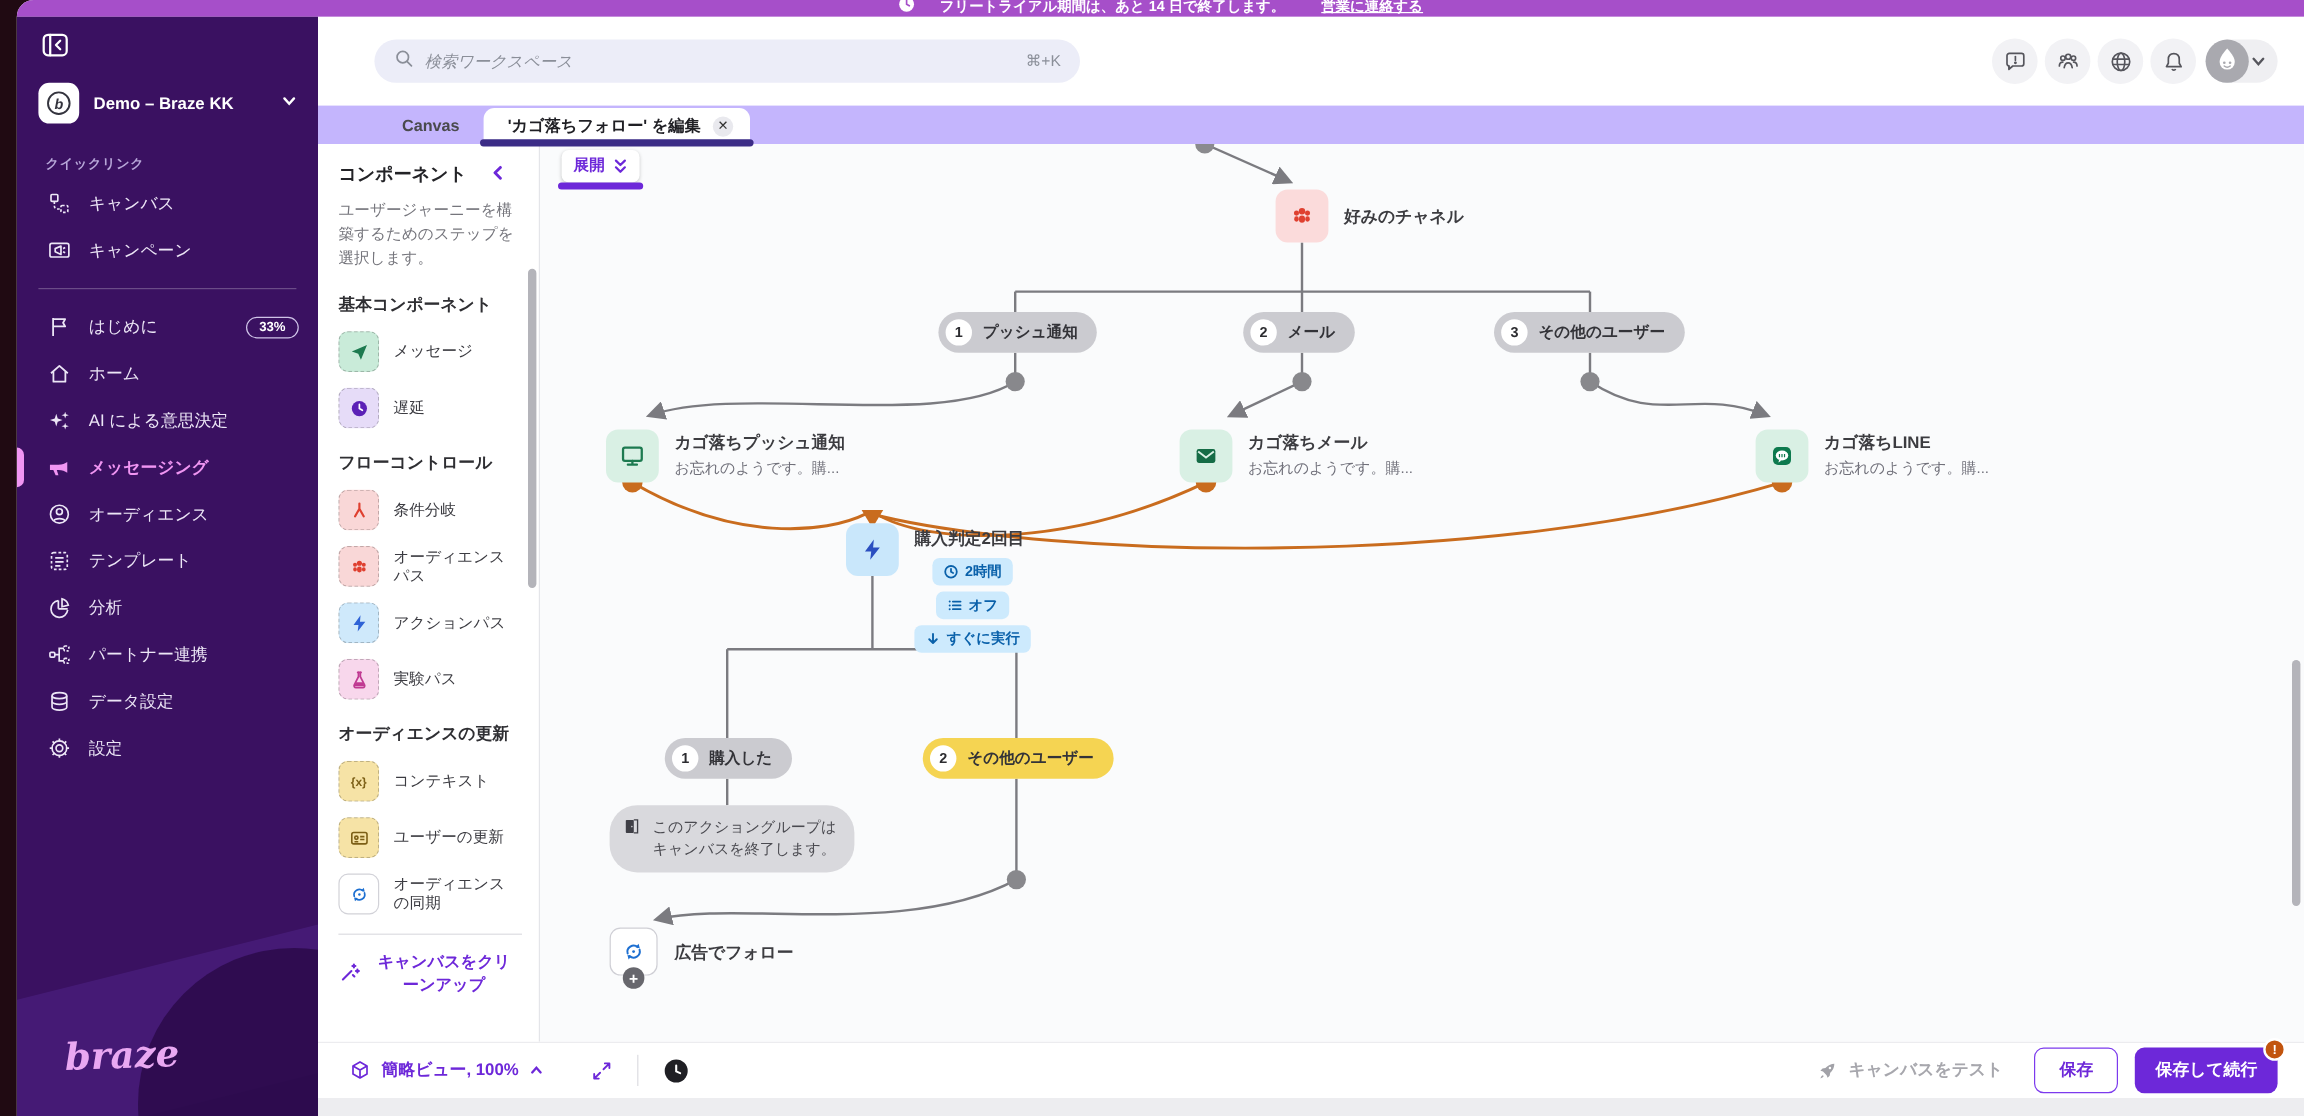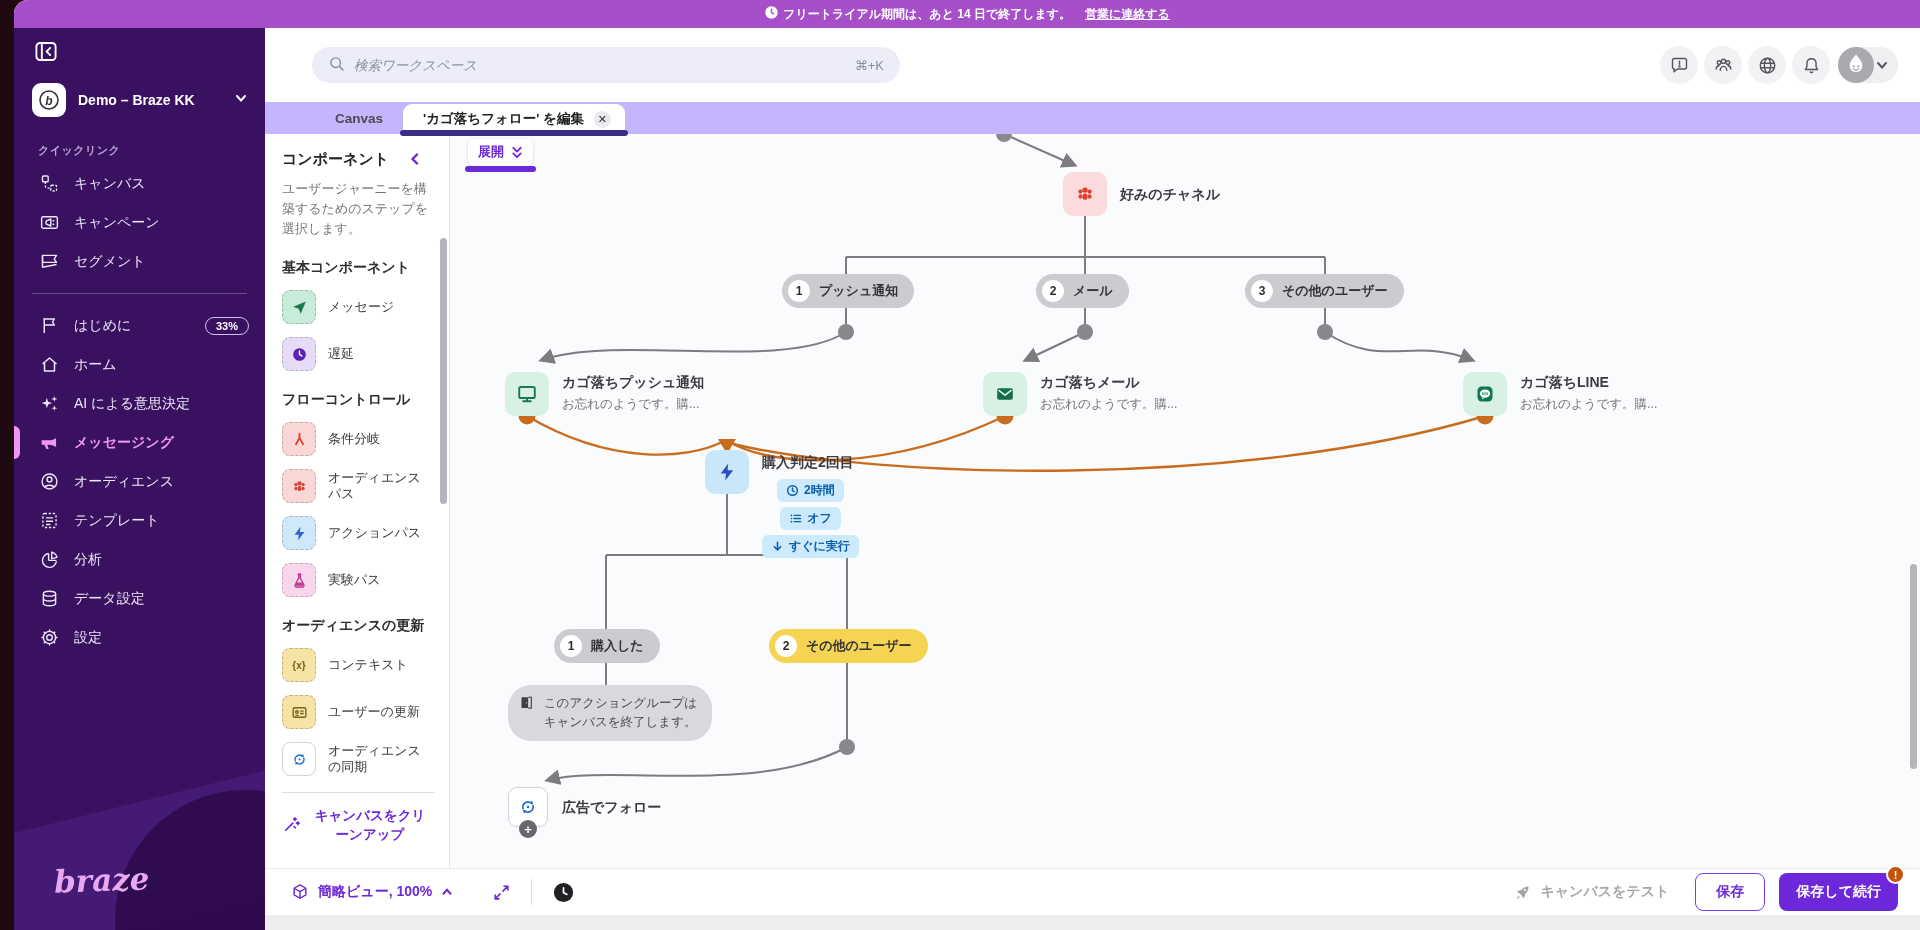--- a/index.html
+++ b/index.html
@@ -1,22 +1,22 @@
 <!DOCTYPE html>
 <html><head>
 <meta charset="utf-8">
 <style>
   * { margin:0; padding:0; box-sizing:border-box; }
   html,body { width:1920px; height:930px; overflow:hidden; background:#200a12;
     font-family:"Liberation Sans","DejaVu Sans",sans-serif; }
   .window{position:absolute;left:14px;top:0;right:0;bottom:0;border-radius:14px 0 0 0;
     overflow:hidden;background:#fff;display:flex;flex-direction:column;}
   
-  .banner{height:28px;background:#a64fc9;display:flex;align-items:center;justify-content:center;
-    gap:4px;color:#fff;font-size:12px;font-weight:bold;flex:0 0 auto;}
+  .banner{height:14px;background:#a64fc9;display:flex;align-items:flex-end;justify-content:center;
+    gap:20px;color:#fff;font-size:12px;font-weight:bold;flex:0 0 auto;}
   .banner a{color:#fff;text-decoration:underline;margin-left:10px;cursor:pointer;}
   .winbody{flex:1;display:flex;min-height:0;}
   
   .sidebar{width:251px;background:#3a1161;position:relative;color:#ece6f6;flex:0 0 auto;overflow:hidden;}
   .sidebar::before{content:"";position:absolute;left:-40px;bottom:10px;width:360px;height:120px;
     background:#4b2080;transform:rotate(-14deg);opacity:.65;}
   .sidebar::after{content:"";position:absolute;right:-110px;bottom:-120px;width:260px;height:260px;
     border-radius:50%;background:#2c0b4c;opacity:.9;}
   .collapse-btn{margin:11px 0 0 18px;width:30px;height:26px;cursor:pointer;}
   .ws-row{display:flex;align-items:center;margin-top:18px;padding:0 16px 0 18px;cursor:pointer;}
@@ -175,30 +175,20 @@
       <div class="nav-item">
         <span class="nico">
           <svg width="21" height="21" viewBox="0 0 24 24" fill="none" stroke="#ece6f6" stroke-width="1.6">
               <rect x="3" y="5.5" width="18" height="13" rx="1.8"></rect>
               <path d="M8,10.5 13.5,8v8L8,13.5z" stroke-linejoin="round"></path>
               <path d="M15.5,10.5 17.5,9.5 M15.5,13.5 17.5,14.5"></path>
             </svg>
         </span>
         <span>キャンペーン</span>
       </div>
-      <div class="nav-item">
-        <span class="nico">
-          <svg width="21" height="21" viewBox="0 0 24 24" fill="none" stroke="#ece6f6" stroke-width="1.6" stroke-linejoin="round">
-              <path d="M4,5h16l-2.6,4L20,13H4z"></path>
-              <path d="M4,5v14"></path>
-              <path d="M4,18.5 20,15.5"></path>
-            </svg>
-        </span>
-        <span>セグメント</span>
-      </div>
 
       <div class="side-divider"></div>
 
       <div class="nav-item">
         <span class="nico">
           <svg width="21" height="21" viewBox="0 0 24 24" fill="none" stroke="#ece6f6" stroke-width="1.7" stroke-linejoin="round">
               <path d="M6,3.5V20.5"></path>
               <path d="M6,4.5h11.5L15.5,8l2,3.5H6"></path>
             </svg>
         </span>
@@ -254,20 +244,31 @@
       </div>
       <div class="nav-item">
         <span class="nico">
           <svg width="21" height="21" viewBox="0 0 24 24" fill="none" stroke="#ece6f6" stroke-width="1.6">
               <path d="M11,5.1A8,8 0 1 0 19.9,14"></path>
               <path d="M11,13V5.1 M11,13h8.9"></path>
               <path d="M14.5,3.5a8,8 0 0 1 6,6l-6,1.5z"></path>
             </svg>
         </span>
         <span>分析</span>
+      </div>
+      <div class="nav-item">
+        <span class="nico">
+          <svg width="21" height="21" viewBox="0 0 24 24" fill="none" stroke="#ece6f6" stroke-width="1.6">
+              <rect x="3" y="9.8" width="4.6" height="4.6" rx="1"></rect>
+              <rect x="16.4" y="3.8" width="4.6" height="4.6" rx="1" stroke-dasharray="2 1.6"></rect>
+              <rect x="16.4" y="15.6" width="4.6" height="4.6" rx="1" stroke-dasharray="2 1.6"></rect>
+              <path d="M7.6,12h4.2V6.1h4.6 M11.8,12v5.9h4.6"></path>
+            </svg>
+        </span>
+        <span>パートナー連携</span>
       </div>
       <div class="nav-item">
         <span class="nico">
           <svg width="21" height="21" viewBox="0 0 24 24" fill="none" stroke="#ece6f6" stroke-width="1.6">
               <ellipse cx="12" cy="6.5" rx="7" ry="2.8"></ellipse>
               <path d="M5,6.5V17.5c0,1.5,3.1,2.8,7,2.8s7-1.3,7-2.8V6.5"></path>
               <path d="M5,12c0,1.5,3.1,2.8,7,2.8s7-1.3,7-2.8"></path>
             </svg>
         </span>
         <span>データ設定</span>

